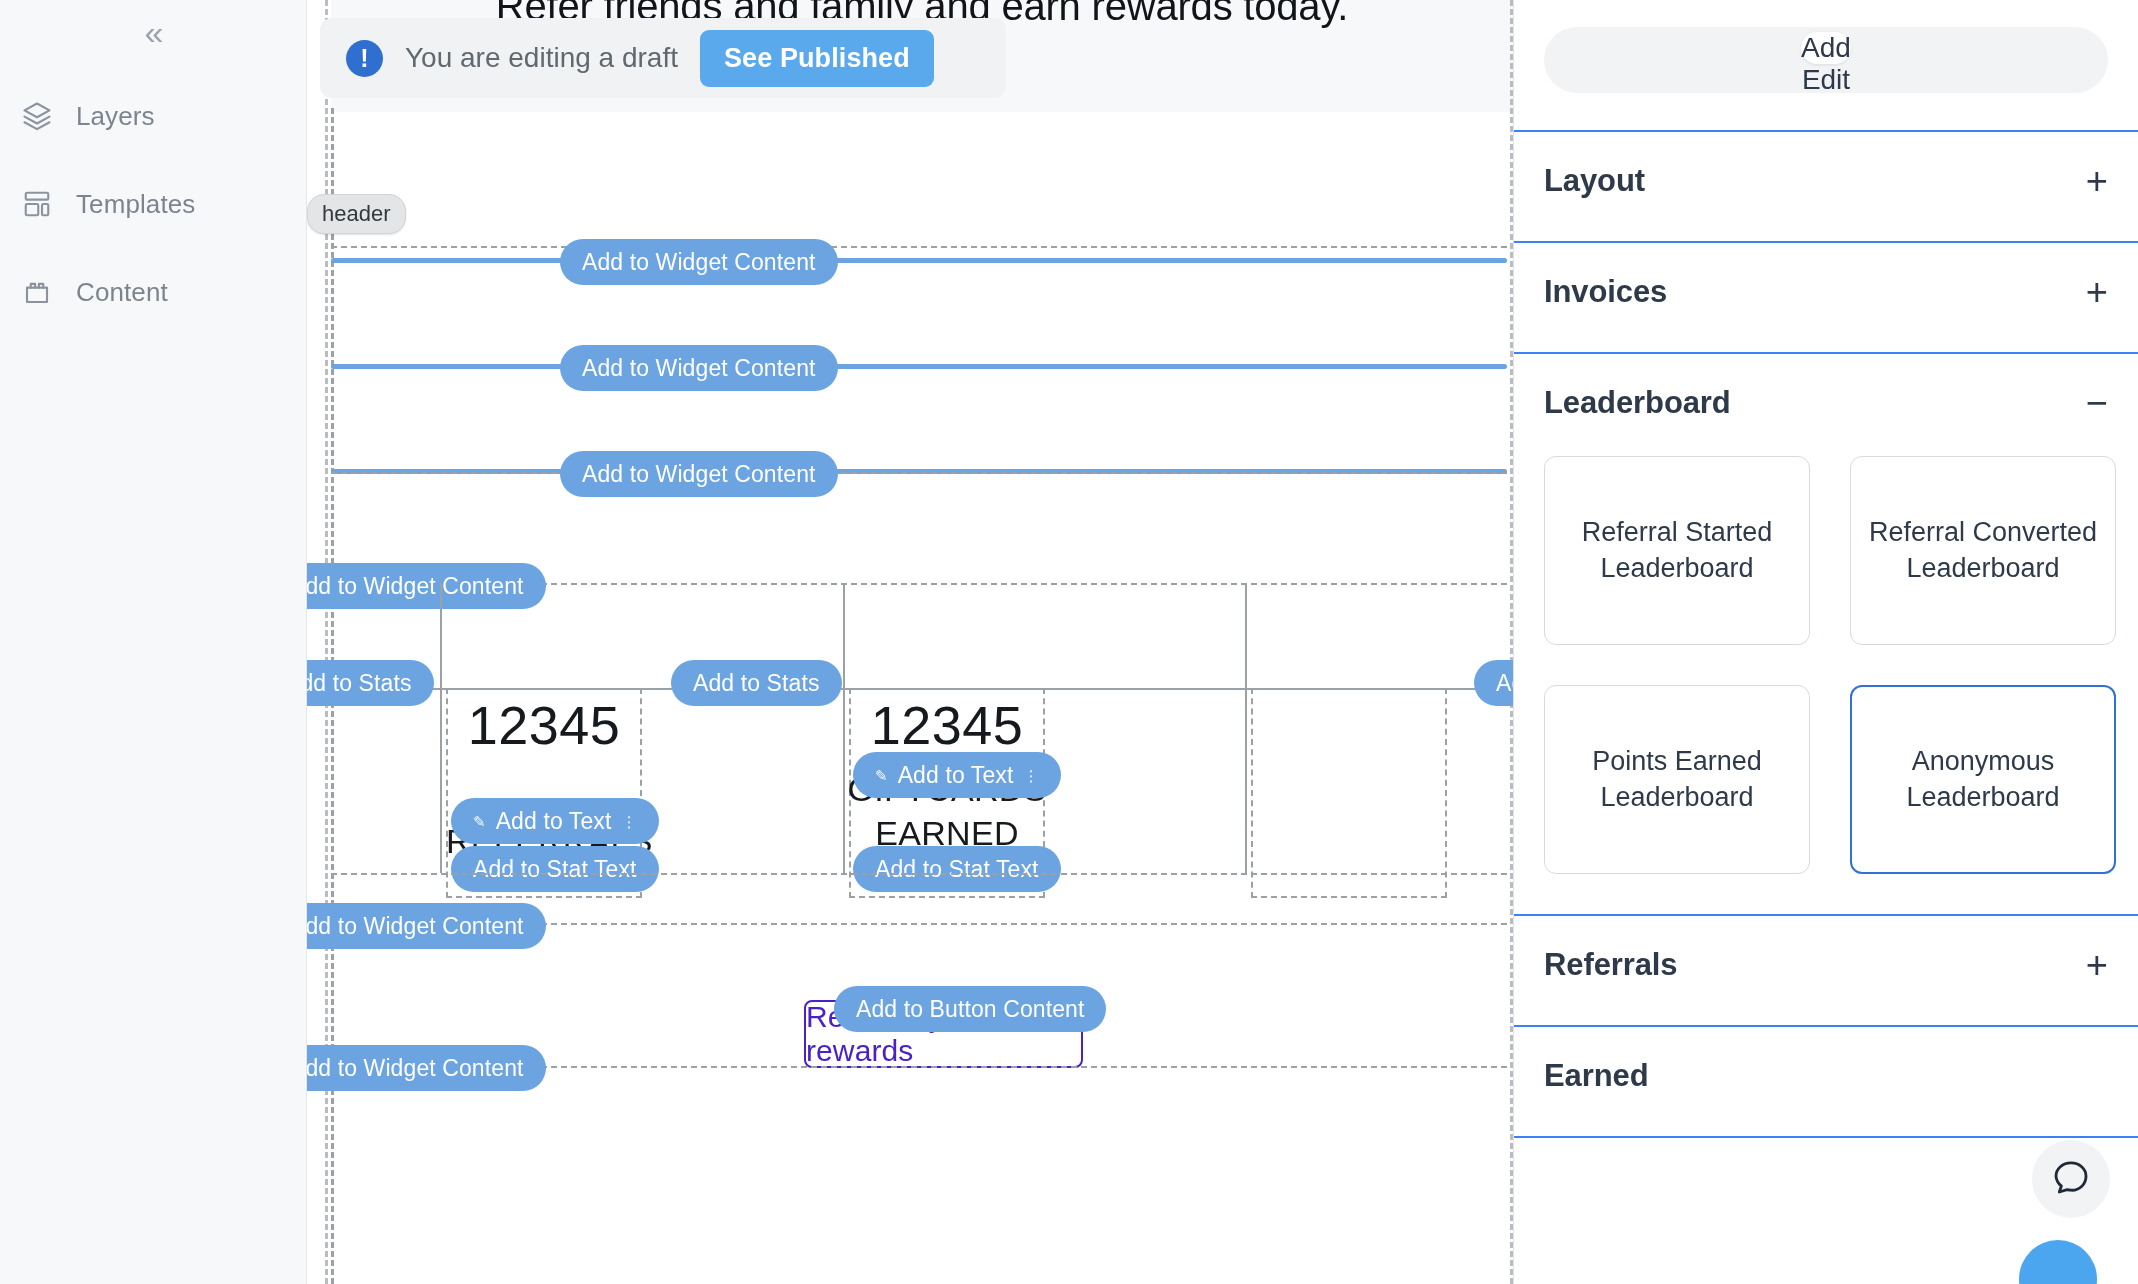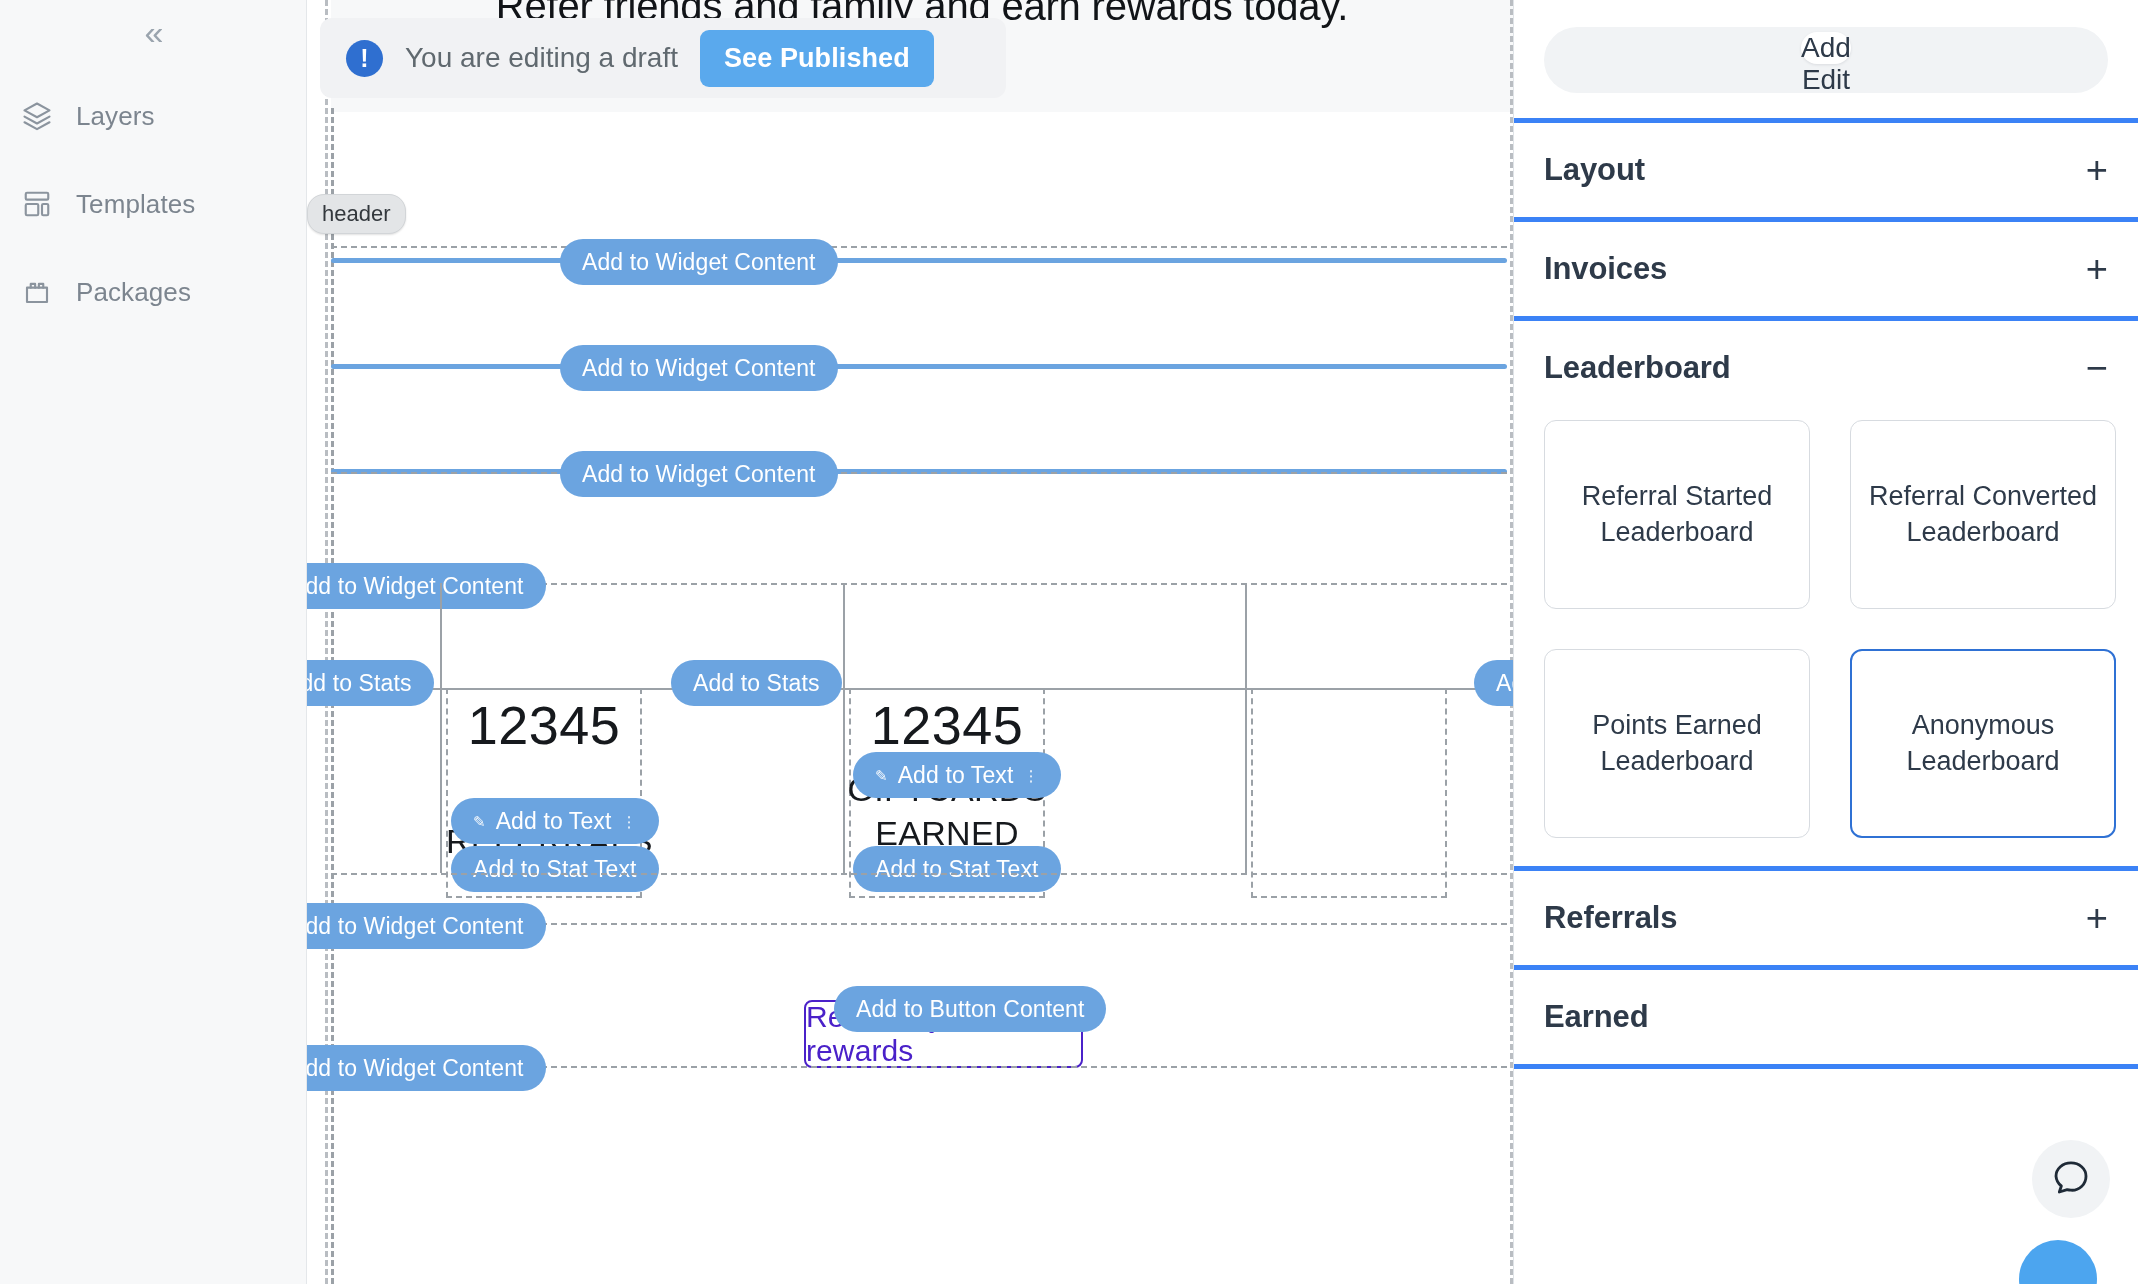--- a/index.html
+++ b/index.html
@@ -225,25 +225,26 @@
     font-size: 28px; color: #2e3a49;
     border-radius: 999px;
     cursor: pointer;
   }
   .seg.active {
     background: #ffffff;
     box-shadow: 0 1px 3px rgba(16,24,40,.10);
   }
   .acc-row {
     height: 99px;
-    border-top: 5px solid #3b82f6;
+    border-top: 2px solid #3b82f6;
     display: flex; align-items: center;
     padding: 0 30px;
     justify-content: space-between;
     cursor: pointer;
+    margin-top: 12px;
   }
   .acc-title { font-size: 31px; font-weight: 700; color: #2e3a49; letter-spacing: -.1px; }
   .acc-sign { font-size: 38px; color: #2e3a49; line-height: 1; font-weight: 300; }
   .acc-body {
     border-top: 1px solid transparent;
     padding: 0 22px 28px 30px;
   }
   .card-grid {
     display: grid;
     grid-template-columns: repeat(2, 1fr);
@@ -316,21 +317,21 @@
     </div>
 
     <div class="nav-item" style="top:264px;">
       <span class="nav-icon">
         <svg width="30" height="30" viewBox="0 0 24 24" fill="none" stroke="#8b949e" stroke-width="1.7" stroke-linecap="round" stroke-linejoin="round">
           <path d="M4 8.5h16V20H4z"></path>
           <path d="M7 8.5V5.5h3.5v3"></path>
           <path d="M13.5 8.5V5.5H17v3"></path>
         </svg>
       </span>
-      <span class="nav-label">Packages</span>
+      <span class="nav-label">Content</span>
     </div>
   </div>
 
   <div id="canvas">
 
     <div class="widget-sheet"></div>
     <div class="hero-band"></div>
     <div class="hero-headline">Refer friends and family and earn rewards today.</div>
 
     <div class="canvas-outer-dash"></div>

